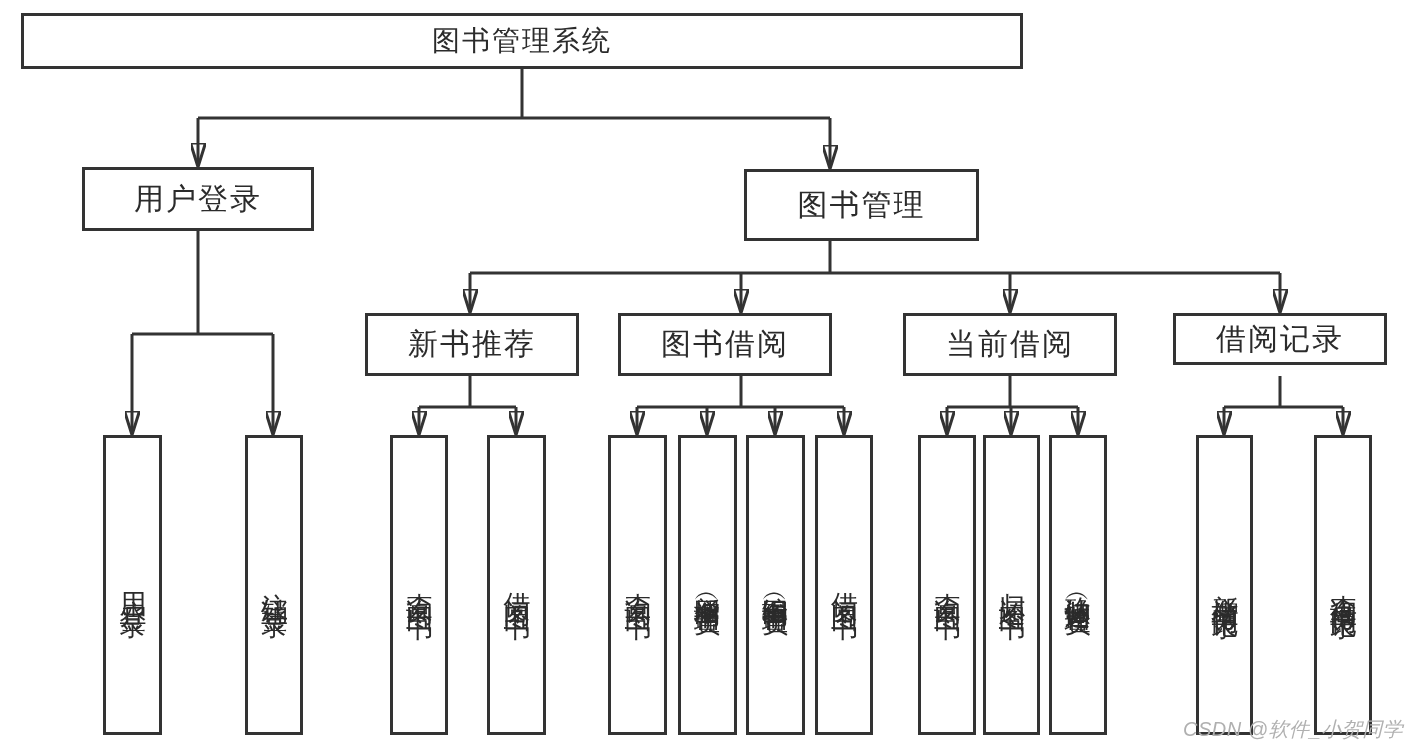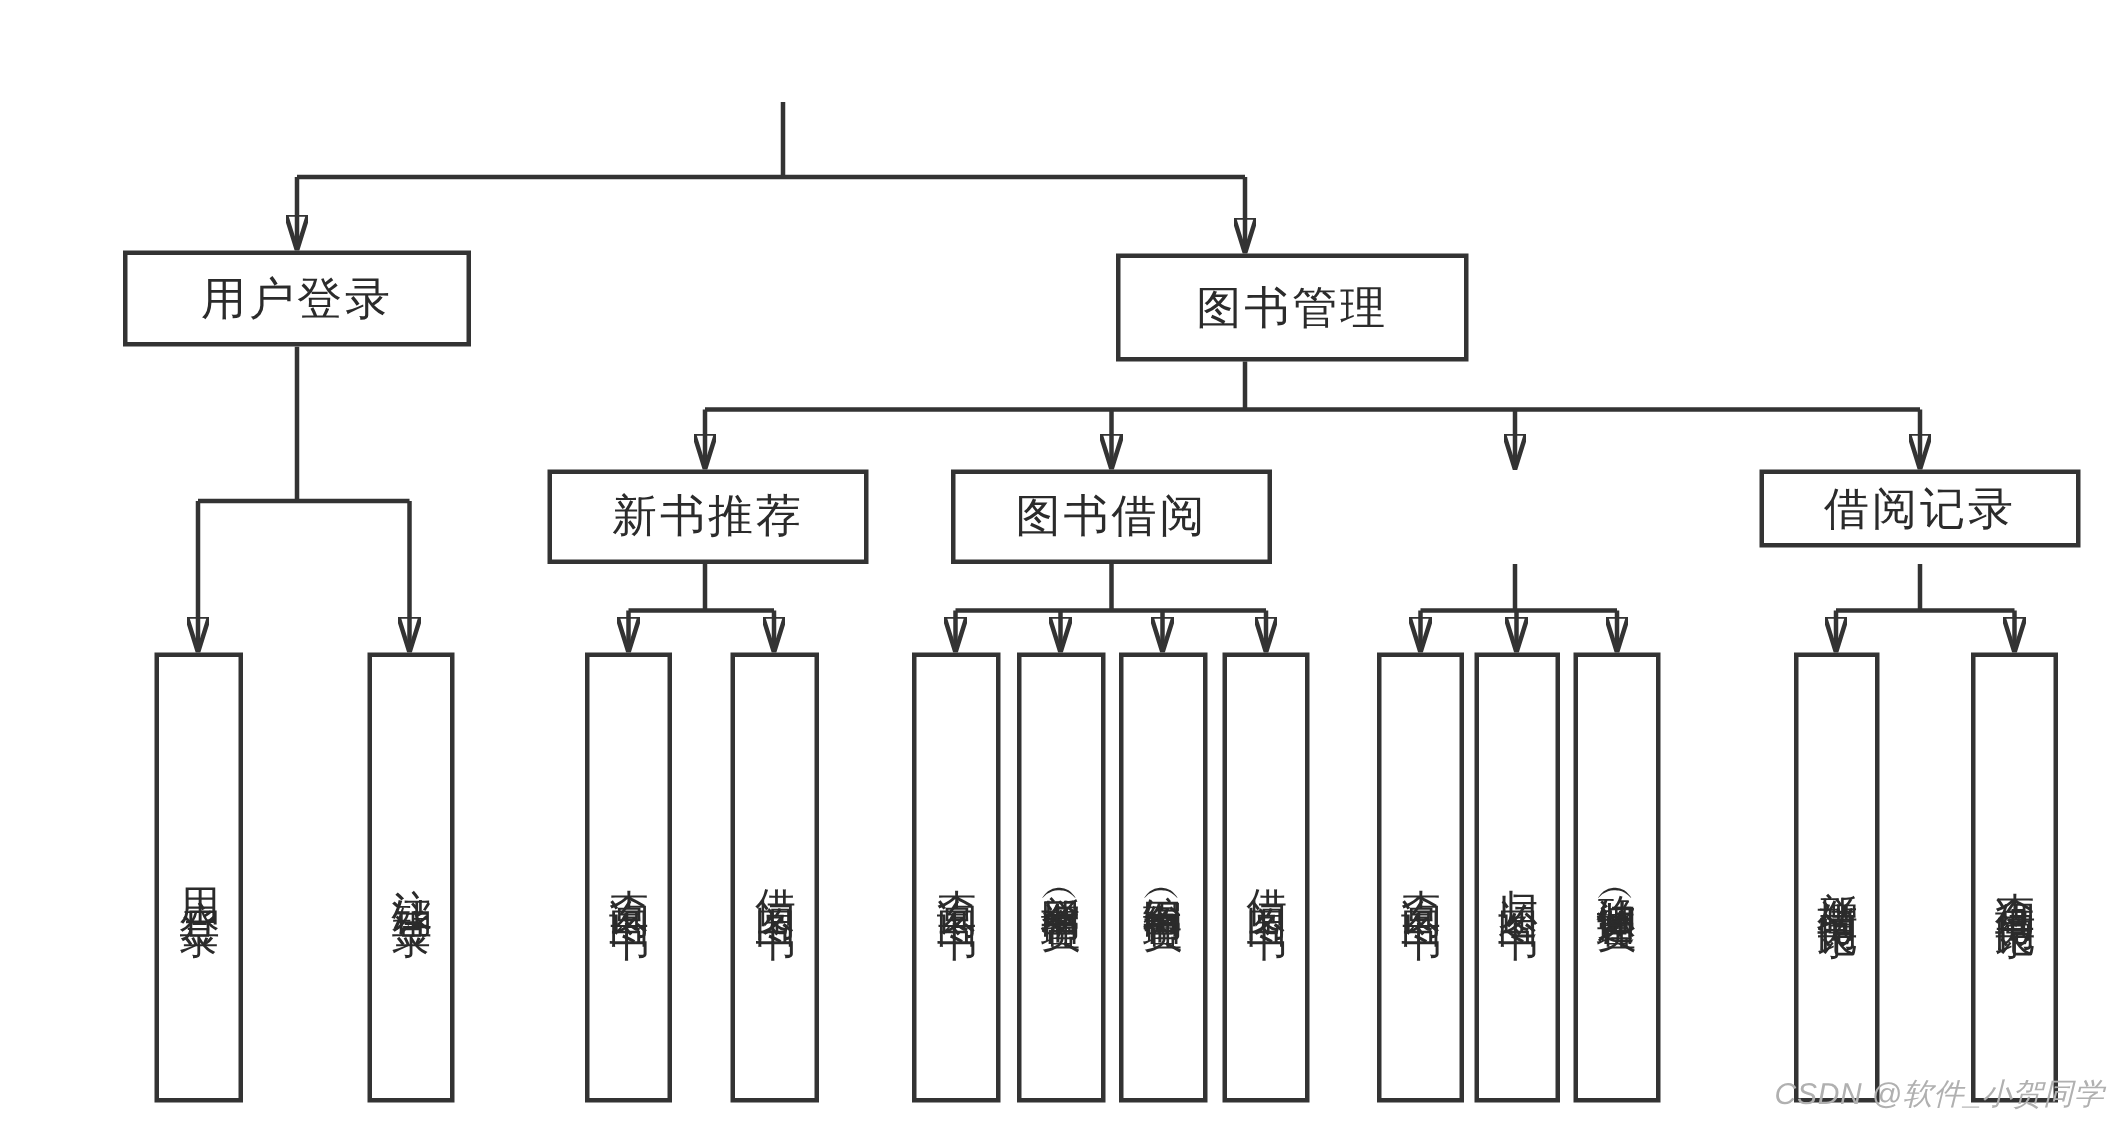--- a/index.html
+++ b/index.html
@@ -114,26 +114,28 @@
       <line x1="1078" y1="407" x2="1078" y2="433" marker-end="url(#arw)"></line>
     </g>
 
     <g>
       <path d="M1280 376 V407 M1224 407 H1343"></path>
       <line x1="1224" y1="407" x2="1224" y2="433" marker-end="url(#arw)"></line>
       <line x1="1343" y1="407" x2="1343" y2="433" marker-end="url(#arw)"></line>
     </g>
   </svg>
 
+  <div class="node h-node root" style="left:21px; top:13px; width:1002px; height:56px;">图书管理系统</div>
 
   <div class="node h-node" style="left:82px; top:167px; width:232px; height:64px;">用户登录</div>
   <div class="node h-node" style="left:744px; top:169px; width:235px; height:72px;">图书管理</div>
 
   <div class="node h-node" style="left:365px; top:313px; width:214px; height:63px;">新书推荐</div>
-  <div class="node h-node" style="left:634px; top:313px; width:214px; height:63px;">图书借阅</div>
+  <div class="node h-node" style="left:618px; top:313px; width:214px; height:63px;">图书借阅</div>
+  <div class="node h-node" style="left:903px; top:313px; width:214px; height:63px;">当前借阅</div>
   <div class="node h-node" style="left:1173px; top:313px; width:214px; height:52px;">借阅记录</div>
 
   <div class="node v-node" style="left:103px; width:59px;">用户登录</div>
   <div class="node v-node" style="left:245px; width:58px;">注销登录</div>
 
   <div class="node v-node" style="left:390px; width:58px;">查询图书</div>
   <div class="node v-node" style="left:487px; width:59px;">借阅图书</div>
 
   <div class="node v-node" style="left:608px; width:59px;">查询图书</div>
   <div class="node v-node tight" style="left:678px; width:59px;">新增图书（管理员）</div>

